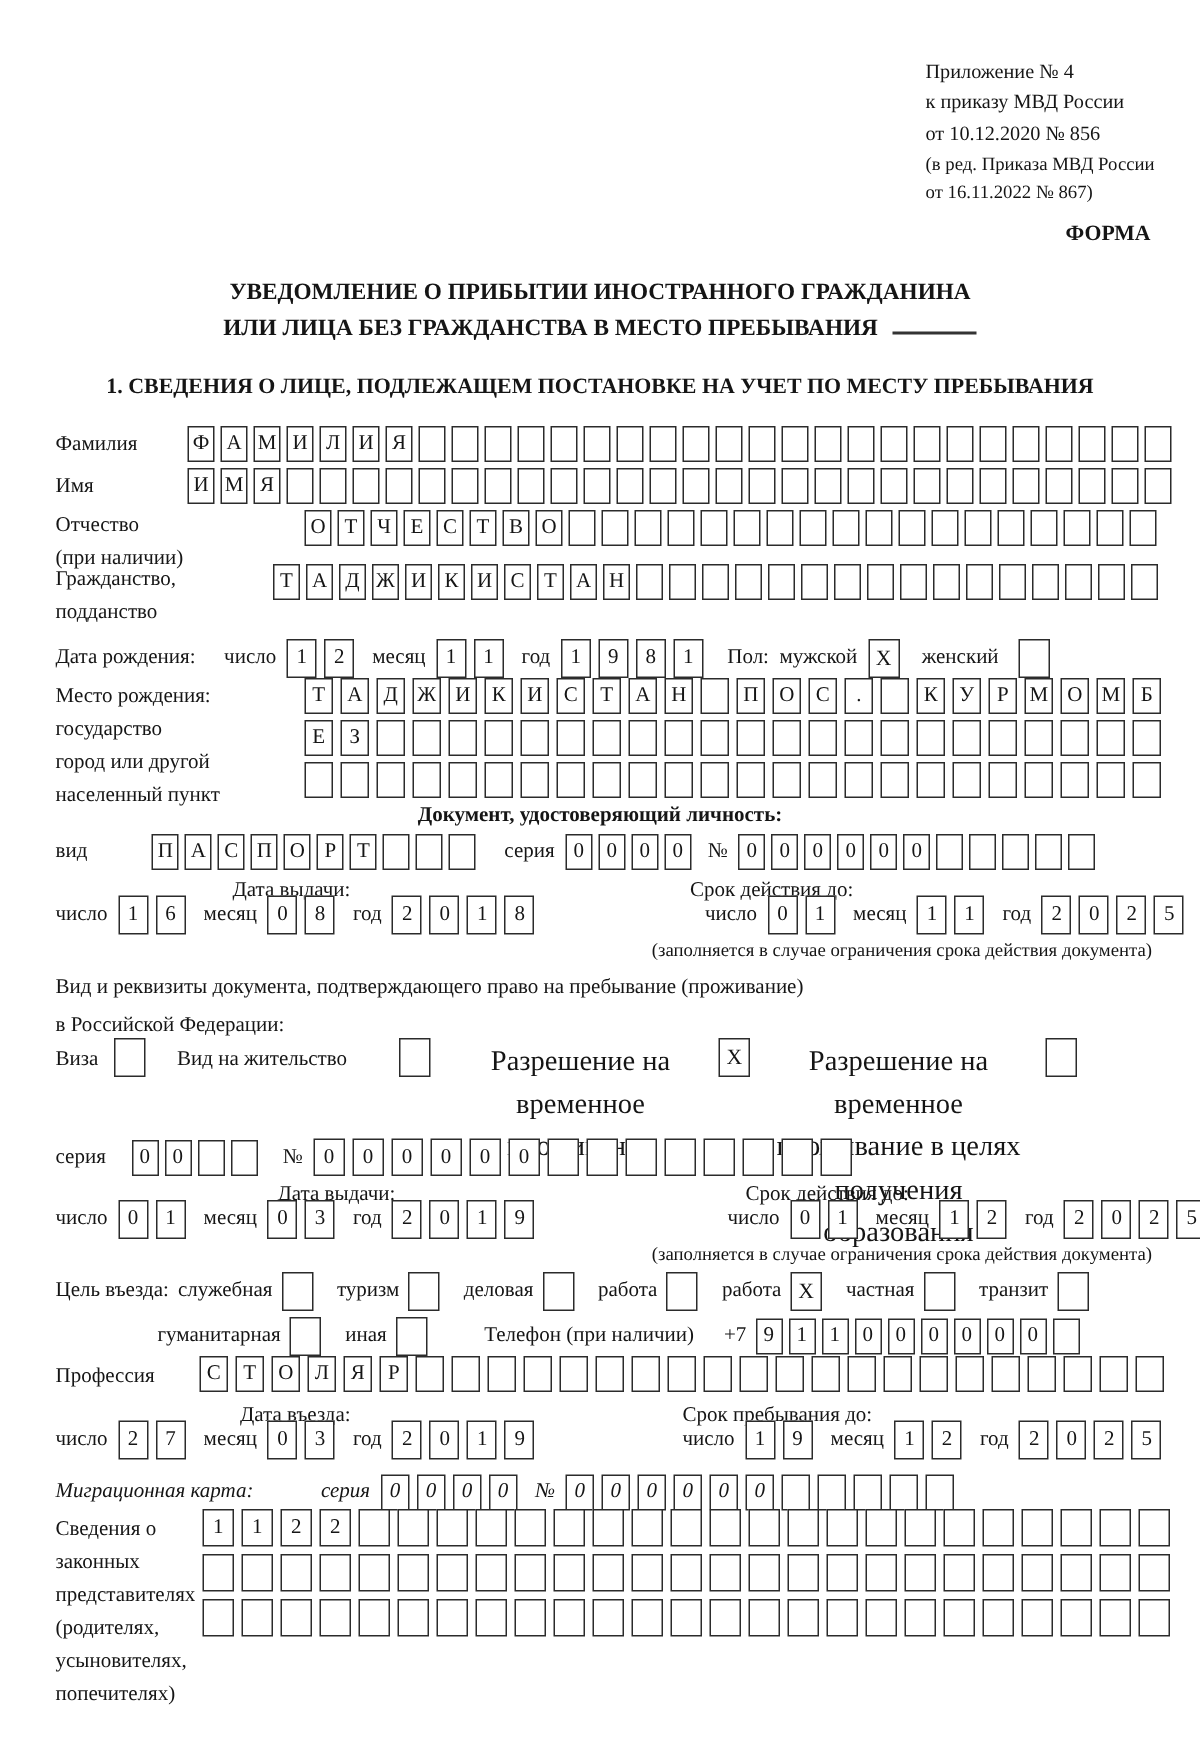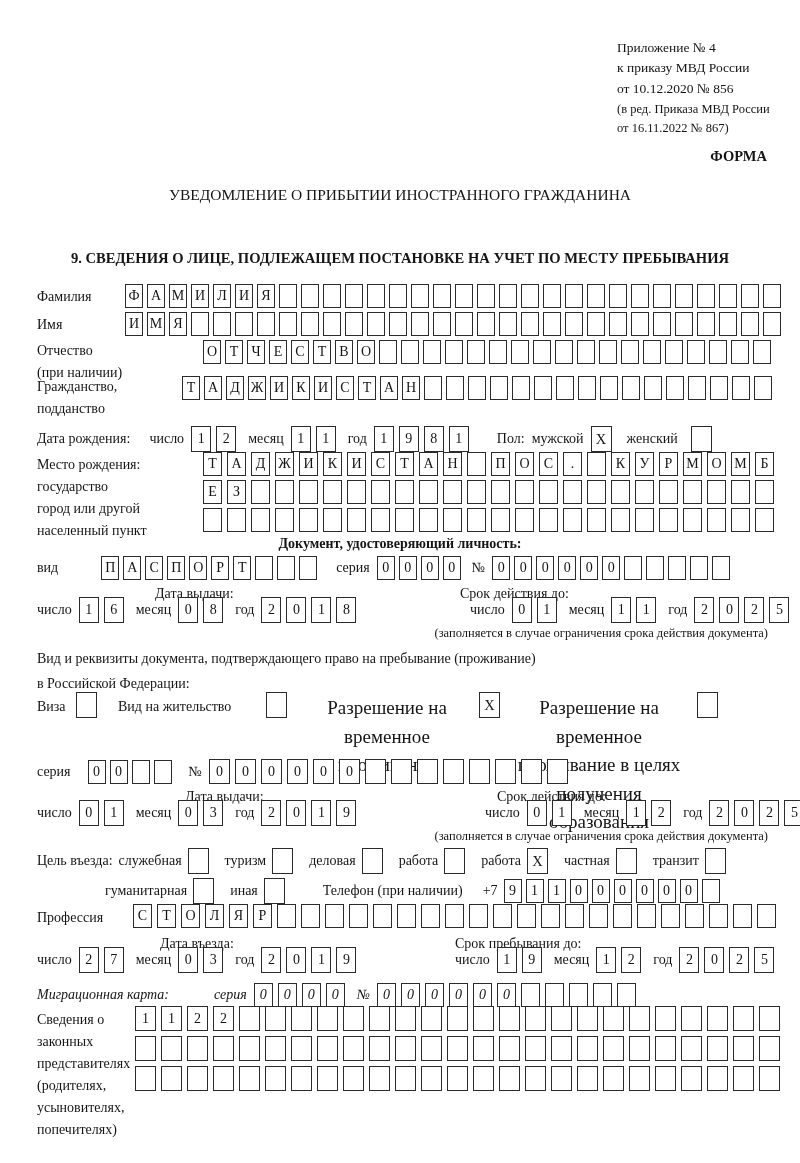--- a/index.html
+++ b/index.html
@@ -16,21 +16,21 @@
         width:18px;height:24px;border:1.7px solid #2b2b2b;margin-right:4px;
         font-size:14px;box-sizing:border-box;background:#fff;}
   .w24 .cbox{width:19px;height:24px;margin-right:5px;}
   .w26 .cbox{width:21px;height:25px;margin-right:5px;}
   .date .cbox{width:20px;height:26px;margin-right:5px;}
   .checkbox{flex:none;display:inline-flex;align-items:center;justify-content:center;
         width:21px;height:26px;border:1.7px solid #2b2b2b;font-size:14.5px;
         box-sizing:border-box;background:#fff;}
   .checklist{display:flex;align-items:center;gap:6px;}
   .checklist .checkbox{margin-right:10px;}
-  .title{left:0;right:0;top:183px;text-align:center;font-weight:normal;font-size:15.5px;line-height:1.55;}
+  .title{left:0;right:0;top:183px;text-align:center;font-weight:bold;font-size:15.5px;line-height:1.55;}
   .blank-line{display:inline-block;width:56px;border-bottom:2.2px solid #333;margin-left:10px;}
   .section-h{left:0;right:0;top:250px;text-align:center;font-weight:bold;font-size:14.6px;}
   .center-h{left:0;right:0;text-align:center;font-weight:bold;font-size:14px;}
   .wrap{white-space:normal;text-align:center;font-size:19px;line-height:1.5;}
   .note{font-size:12.5px;text-align:right;}
 </style>
 </head>
 <body>
 
 <div class="page">
@@ -41,23 +41,26 @@
     <div>от 10.12.2020 № 856</div>
   </div>
   <div class="abs hdr" style="left:617px;top:100px;font-size:12.5px;">
     <div>(в ред. Приказа МВД России</div>
     <div>от 16.11.2022 № 867)</div>
   </div>
   <div class="abs b" style="left:617px;top:148px;width:150px;text-align:right;font-size:14.5px;">ФОРМА</div>
 
   <div class="abs title">
     <div>УВЕДОМЛЕНИЕ О ПРИБЫТИИ ИНОСТРАННОГО ГРАЖДАНИНА</div>
-  </div>
-
-  <div class="abs section-h">9. СВЕДЕНИЯ О ЛИЦЕ, ПОДЛЕЖАЩЕМ ПОСТАНОВКЕ НА УЧЕТ ПО МЕСТУ ПРЕБЫВАНИЯ</div>
+    <div>
+      <span>ИЛИ ЛИЦА БЕЗ ГРАЖДАНСТВА В МЕСТО ПРЕБЫВАНИЯ</span><span class="blank-line"></span>
+    </div>
+  </div>
+
+  <div class="abs section-h">1. СВЕДЕНИЯ О ЛИЦЕ, ПОДЛЕЖАЩЕМ ПОСТАНОВКЕ НА УЧЕТ ПО МЕСТУ ПРЕБЫВАНИЯ</div>
 
   <div class="abs lbl" style="left:37px;top:289px;">Фамилия</div>
   <div class="abs boxes" style="left:125px;top:284px;">
       <span class="cbox">Ф</span>
       <span class="cbox">А</span>
       <span class="cbox">М</span>
       <span class="cbox">И</span>
       <span class="cbox">Л</span>
       <span class="cbox">И</span>
       <span class="cbox">Я</span>
@@ -195,21 +198,21 @@
         <span class="cbox">1</span>
         <span class="cbox">1</span>
       </span>
     <span class="lbl">год</span>
     <span class="boxes date">
         <span class="cbox">1</span>
         <span class="cbox">9</span>
         <span class="cbox">8</span>
         <span class="cbox">1</span>
       </span>
-    <span class="lbl" style="margin-left:16px;">Пол:</span>
+    <span class="lbl" style="margin-left:4px;">Пол:</span>
     <span class="lbl">мужской</span>
     <span class="checkbox">X</span>
     <span class="lbl" style="margin-left:8px;">женский</span>
     <span class="checkbox" style="margin-left:6px;"></span>
   </div>
 
   <div class="abs lbl" style="left:37px;top:457px;">Место рождения:</div>
   <div class="abs lbl" style="left:37px;top:479px;">государство</div>
   <div class="abs lbl" style="left:37px;top:501px;">город или другой</div>
   <div class="abs lbl" style="left:37px;top:523px;">населенный пункт</div>

